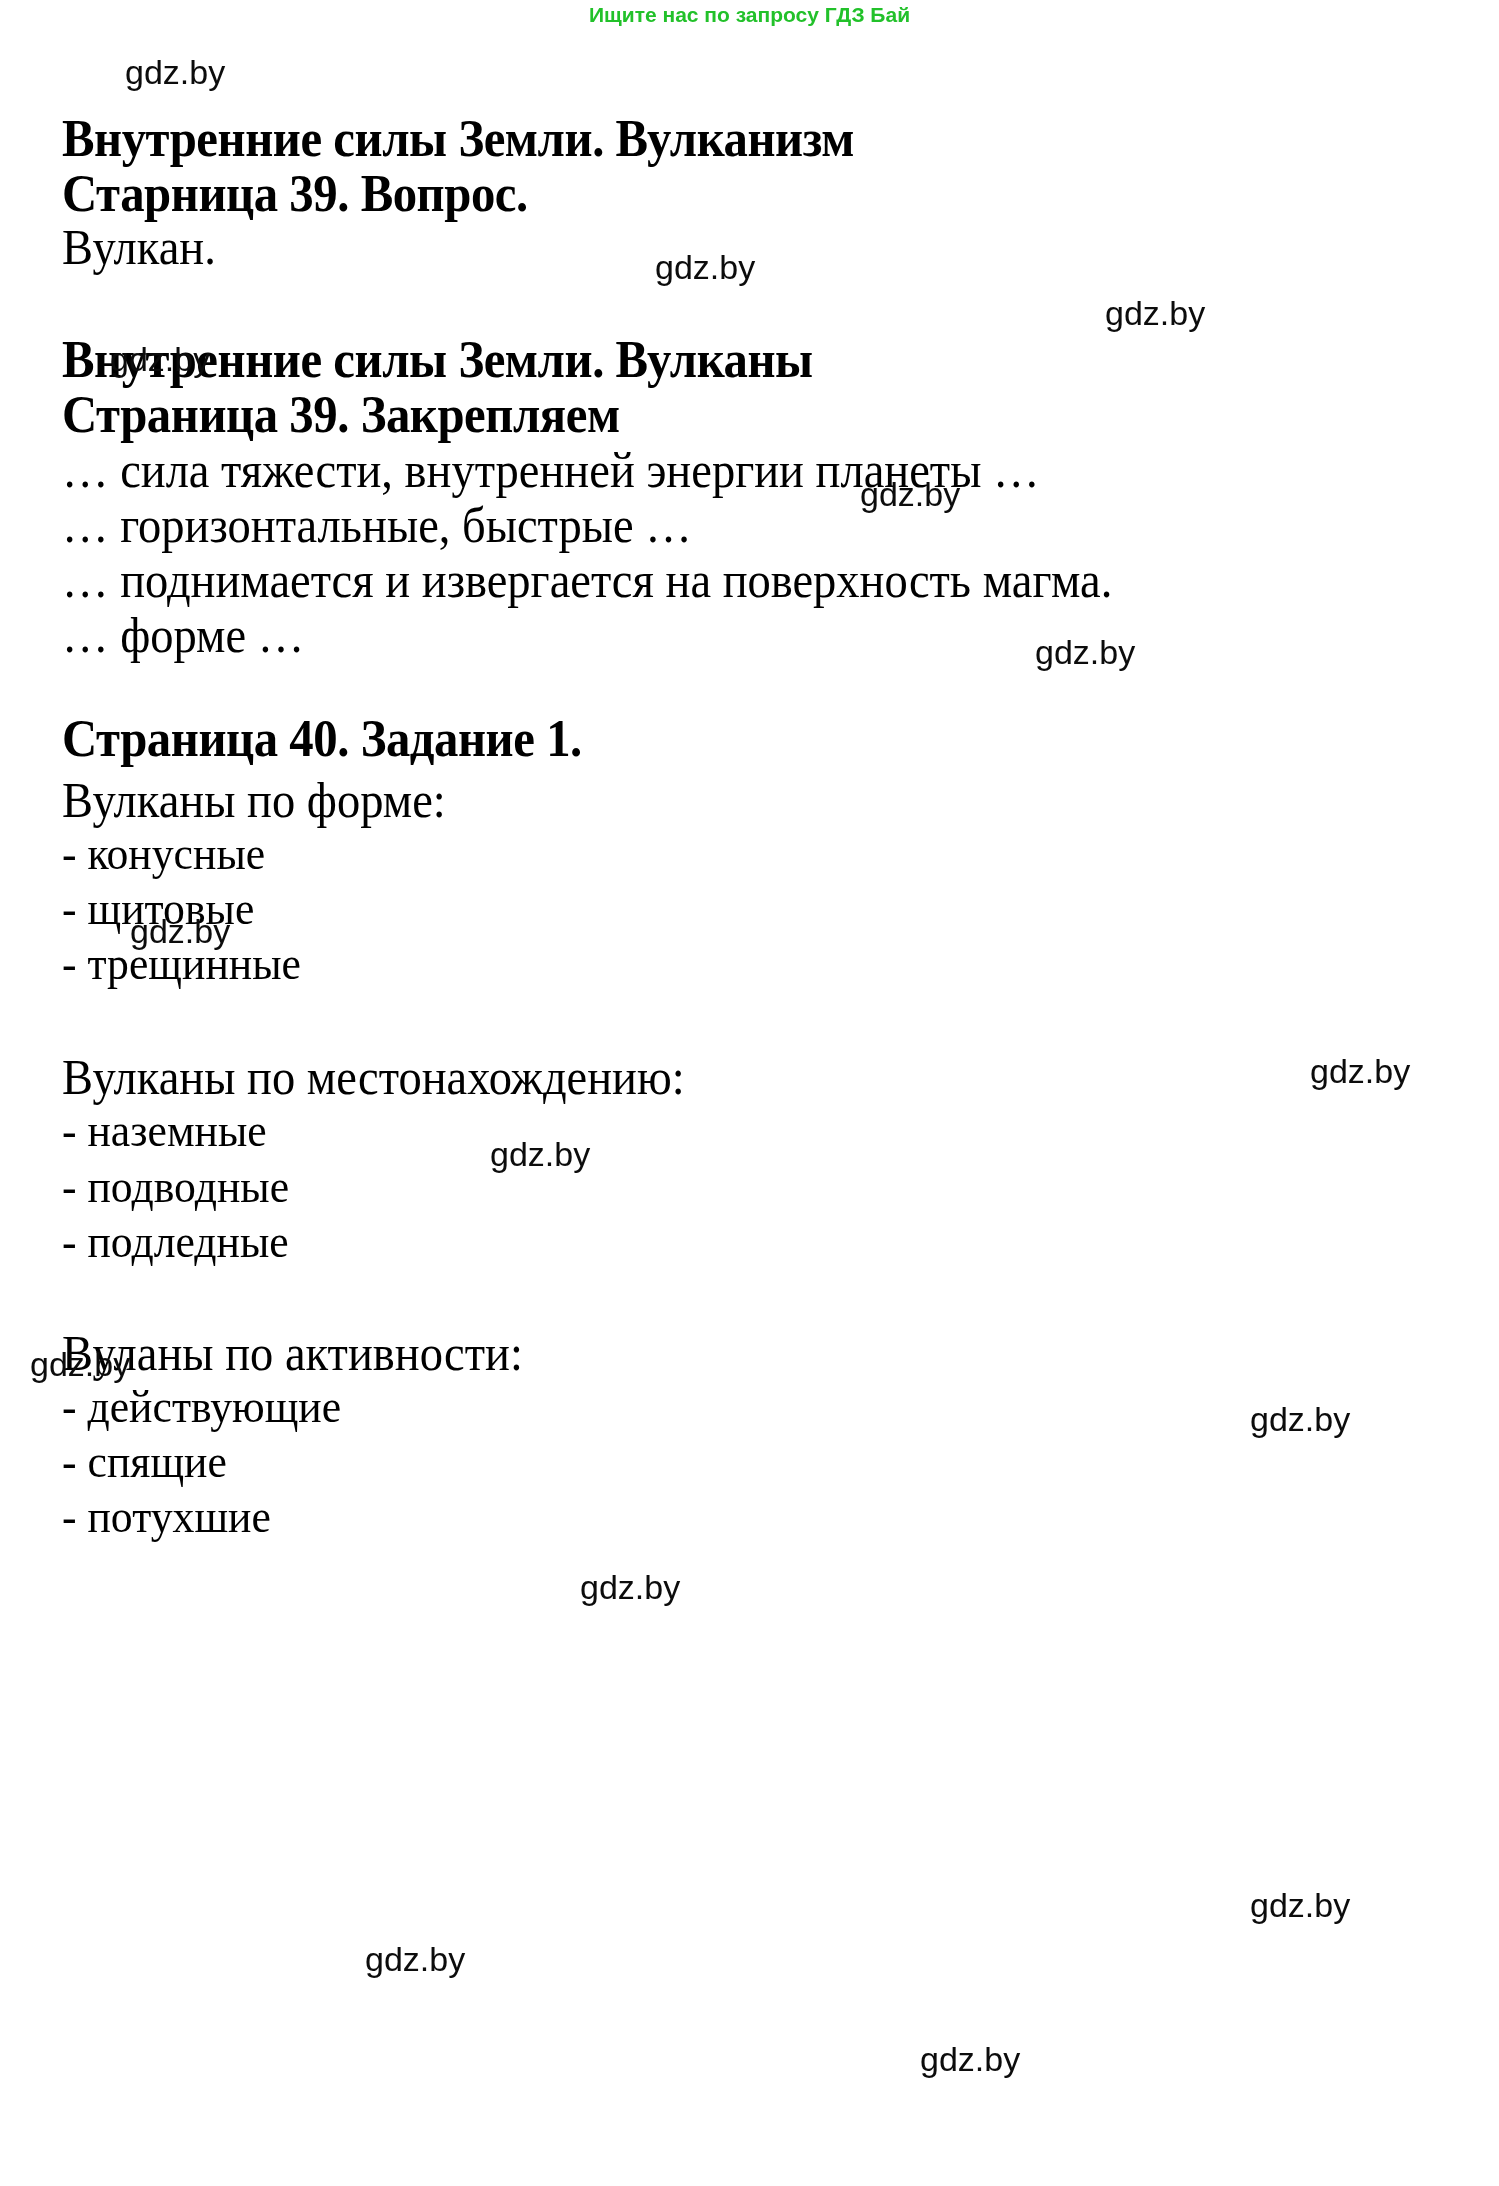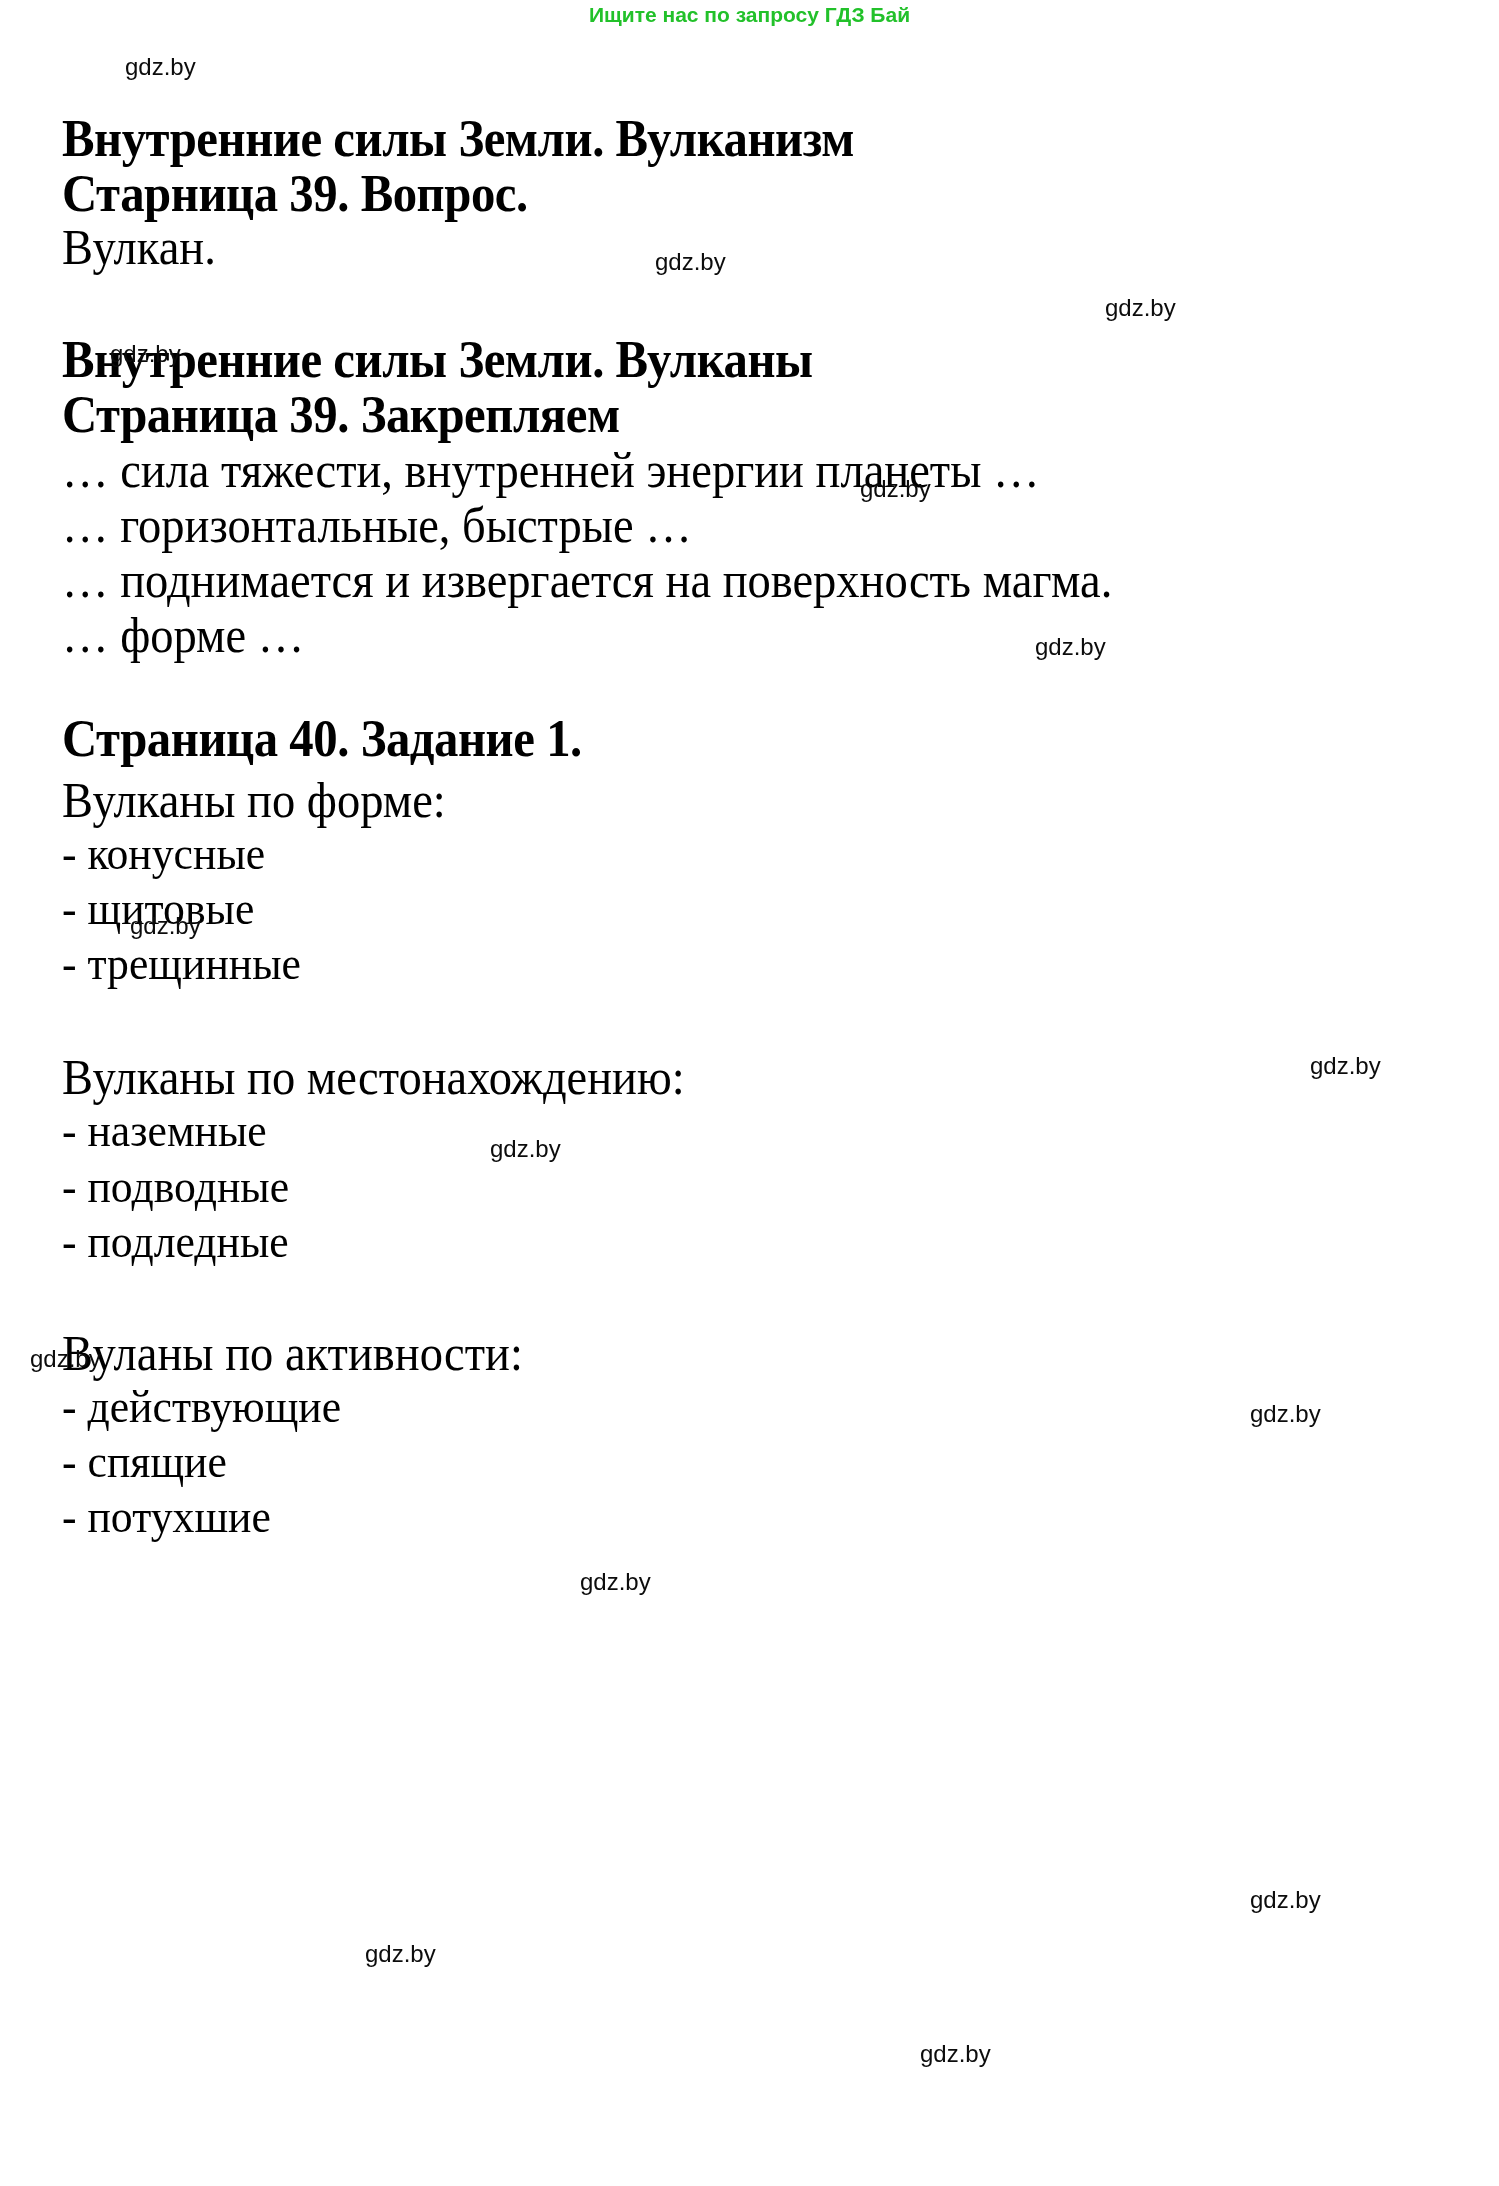--- a/index.html
+++ b/index.html
@@ -73,21 +73,21 @@
     font-weight: normal;
     font-size: 47px;
     transform: scaleX(0.93);
     transform-origin: left center;
   }
 
   
   .wm {
     position: absolute;
     font-family: "Liberation Sans", "DejaVu Sans", sans-serif;
-    font-size: 24px;
+    font-size: 34px;
     font-weight: normal;
     color: #0c0c0c;
     white-space: nowrap;
     letter-spacing: 0px;
   }
 
   
   .footer {
     position: absolute;
     left: 0;

